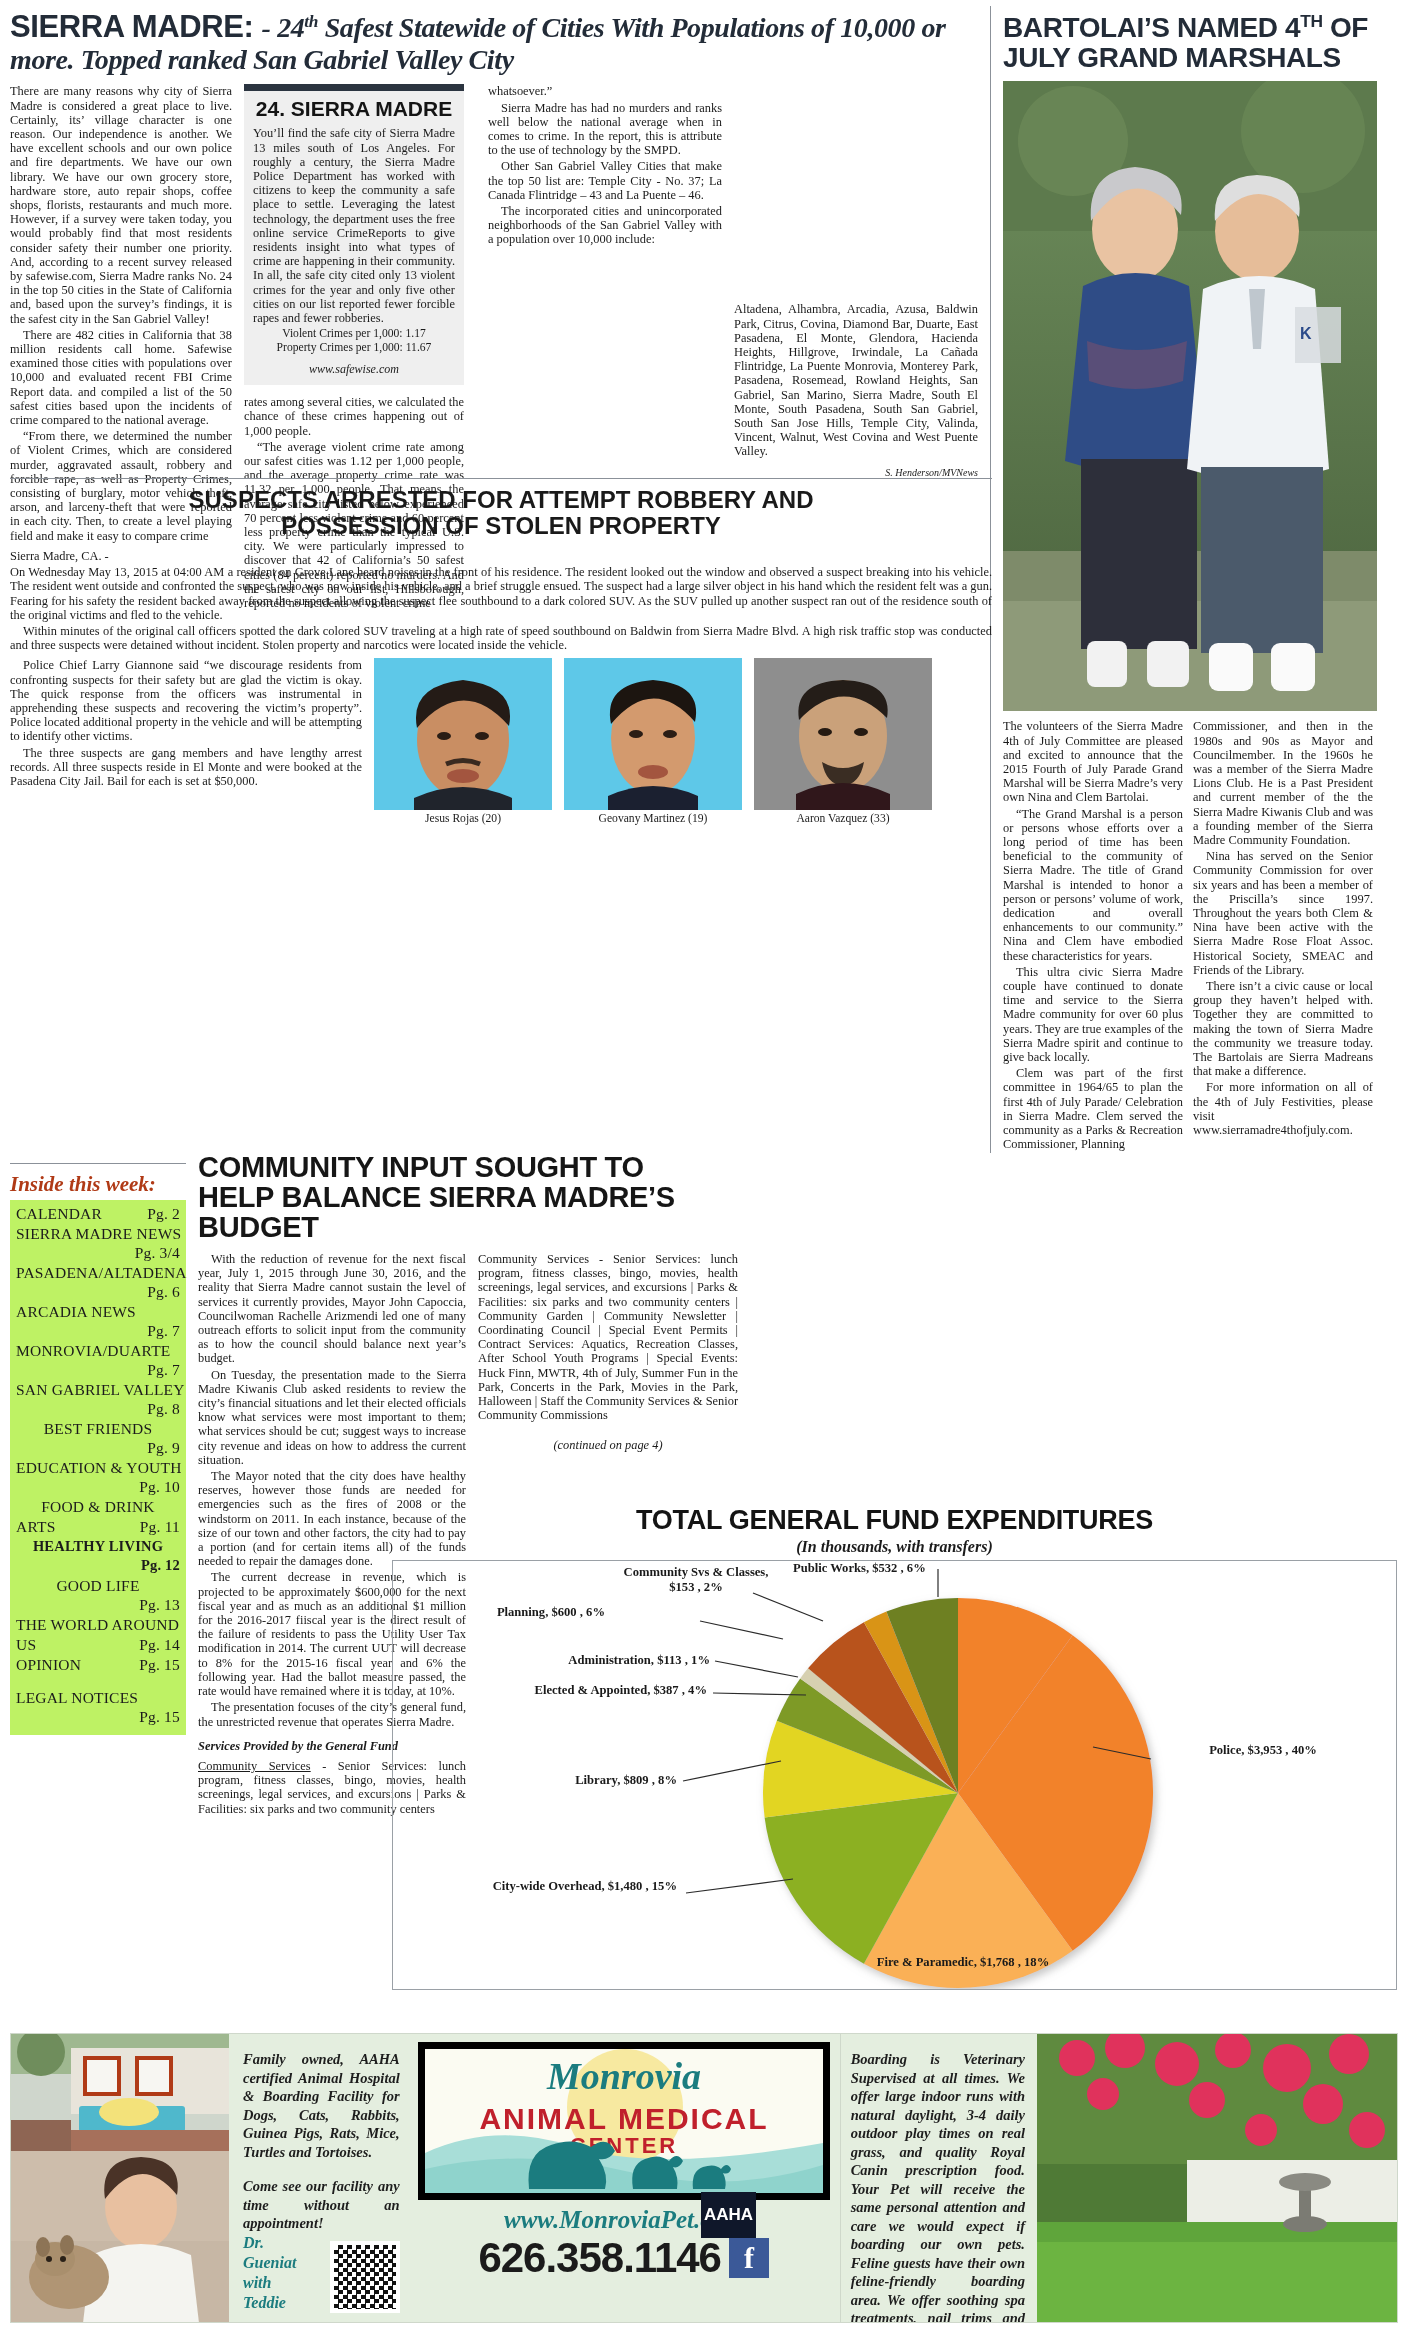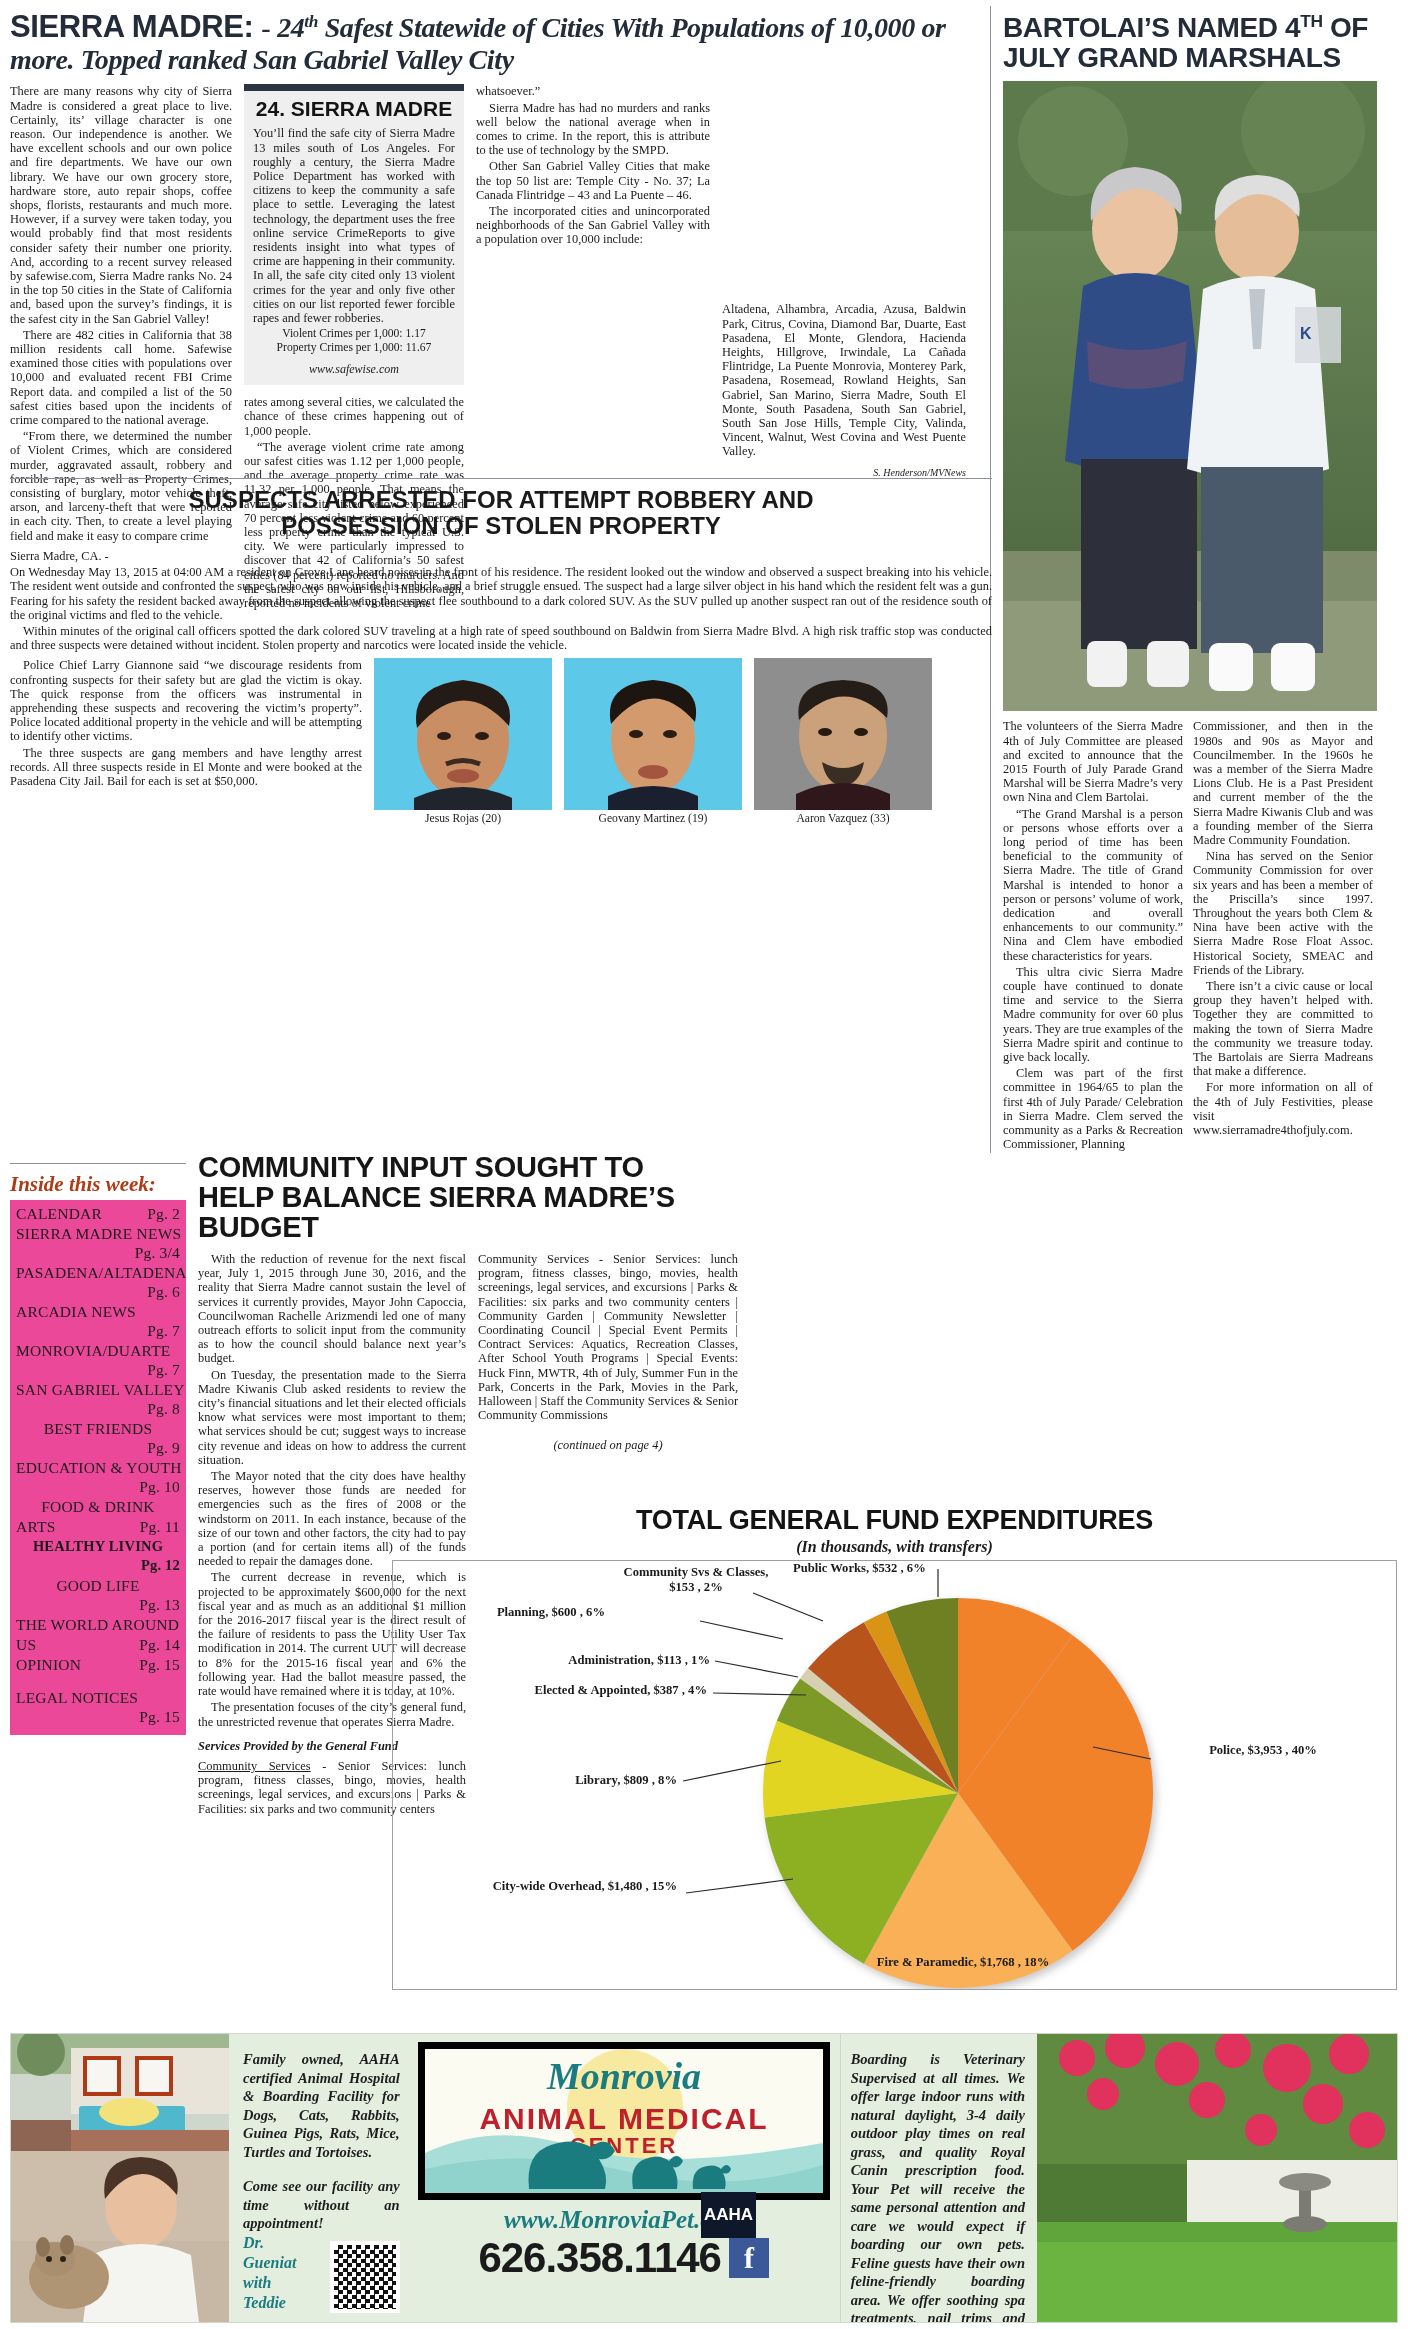--- a/index.html
+++ b/index.html
@@ -40,21 +40,21 @@
     font-weight: bold; font-size: 28px; line-height: 30px;
     color: #232c38; letter-spacing: -0.4px;
   }
   .right-head sup { font-size: 0.62em; vertical-align: super; }
 
   
   .story3 { display: flex; margin-top: 9px; }
   .col { padding: 0 6px; }
   .c1 { width: 228px; padding-left: 0; }
   .c2 { width: 232px; }
-  .c3 { width: 246px; }
+  .c3 { width: 246px; margin-left: 12px; }
   .c4 { width: 250px; padding-right: 0; }
 
   
   .graybox {
     background: #efefef;
     border-top: 7px solid #2b3440;
     padding: 6px 9px 8px 9px;
   }
   .graybox h2 {
     font-family: "Liberation Sans", sans-serif;
@@ -77,21 +77,21 @@
     font-size: 24px; line-height: 26px;
   }
   .rule { border-top: 1px solid #8b9199; margin: 8px 0; }
 
   
   .inside-title {
     font-family: "Liberation Serif", serif;
     font-style: italic; font-weight: bold; font-size: 21px;
     color: #b03a16; margin-bottom: 3px;
   }
-  .inside-box { background: #ec4899; padding: 4px 6px 8px 6px; }
+  .inside-box { background: #bef264; padding: 4px 6px 8px 6px; }
   .inside-row {
     font-size: 15.5px; line-height: 19px; letter-spacing: 0.2px;
     display: flex; justify-content: space-between; align-items: baseline;
     margin-bottom: 1px;
   }
   .inside-row .lbl { white-space: nowrap; }
   .inside-row .pg { white-space: nowrap; }
   .inside-row.stack { display: block; }
   .inside-row.stack .pg { display: block; text-align: right; }
   .inside-row.bold { font-weight: bold; font-size: 14.5px; }

